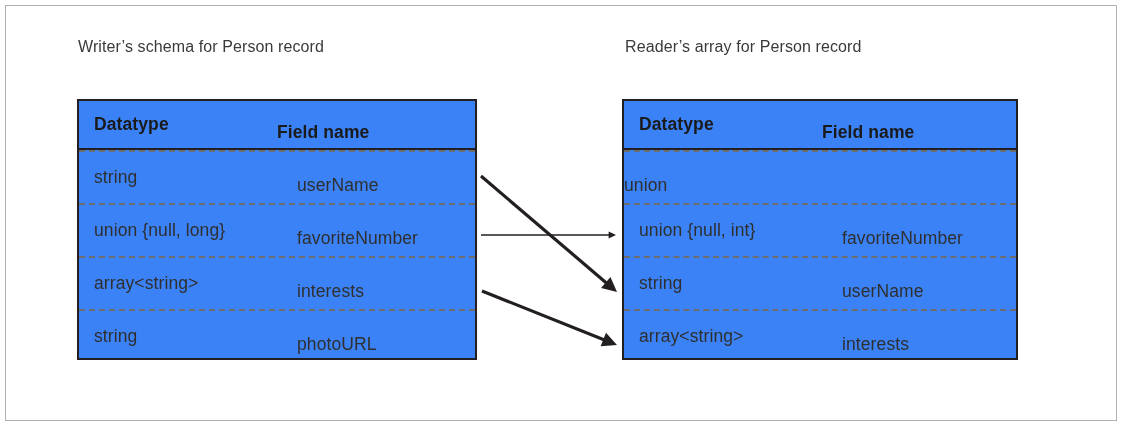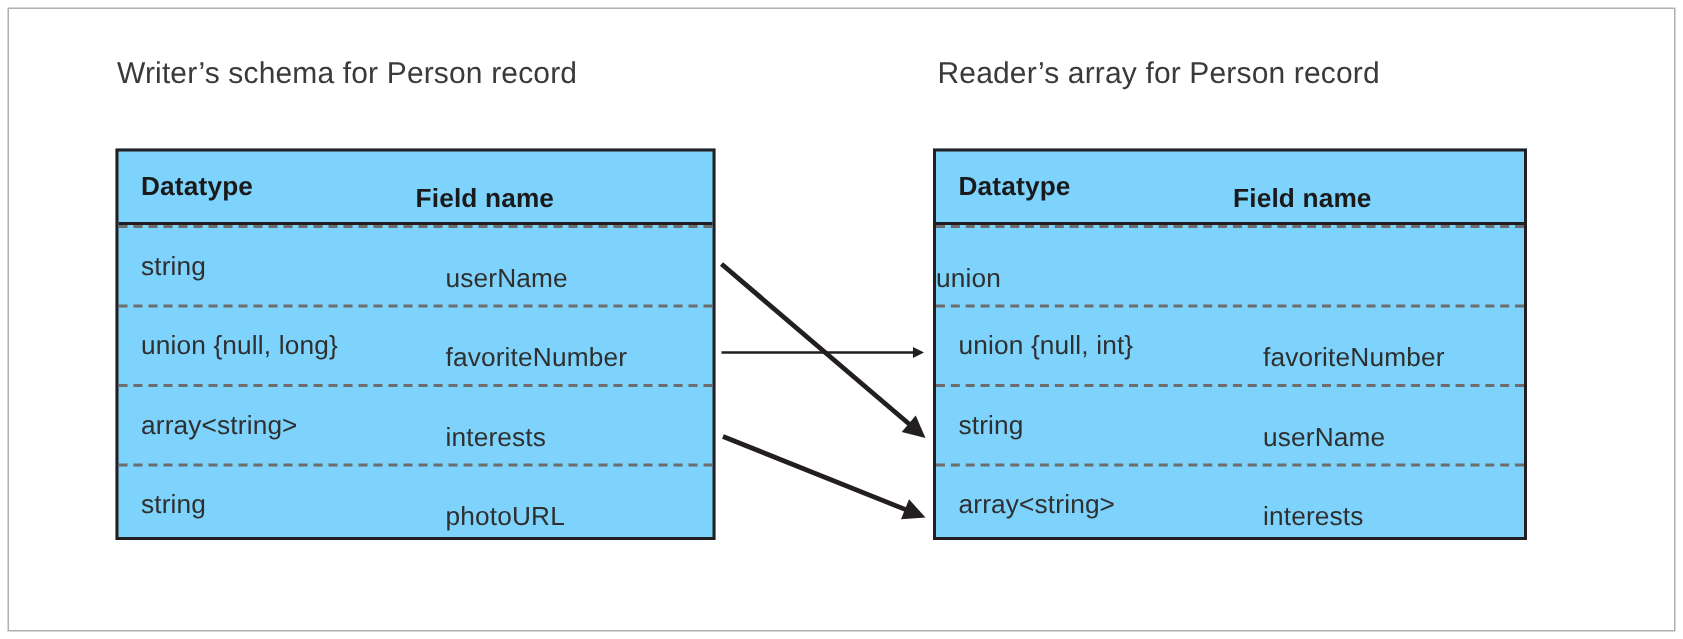--- a/index.html
+++ b/index.html
@@ -30,34 +30,34 @@
     width: 1112px;
     height: 416px;
     box-sizing: border-box;
     border: 1.5px solid #b0b0b0;
     pointer-events: none;
   }
 
   
   .caption {
     position: absolute;
-    font-size: 20px;
+    font-size: 16px;
     color: #3a3a3a;
     letter-spacing: .1px;
     white-space: nowrap;
   }
   #caption-writer { left: 78px;  top: 38px; }
   #caption-reader { left: 625px; top: 38px; }
 
   
   .schema-table {
     position: absolute;
     box-sizing: border-box;
     border: 2.5px solid #231f20;
-    background: #7dd3fc;
+    background: #3b82f6;
     top: 99px;
     height: 261px;
   }
   #table-writer { left: 77px;  width: 400px; }
   #table-reader { left: 622px; width: 396px; }
 
   .thead {
     box-sizing: border-box;
     height: 49px;
     border-bottom: 2.5px solid #231f20;

